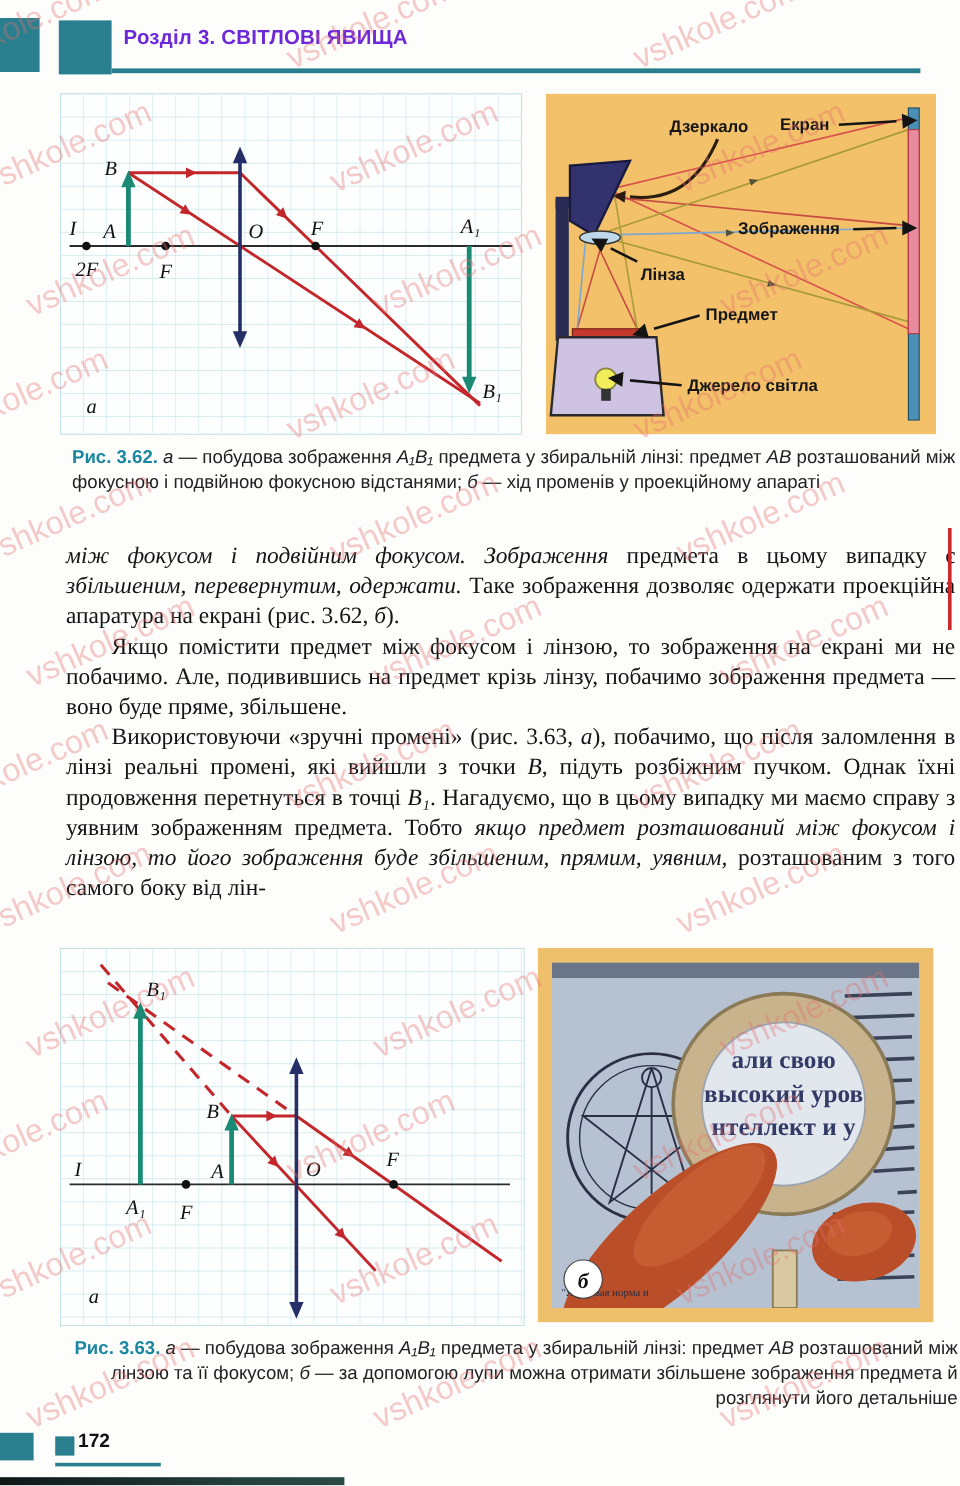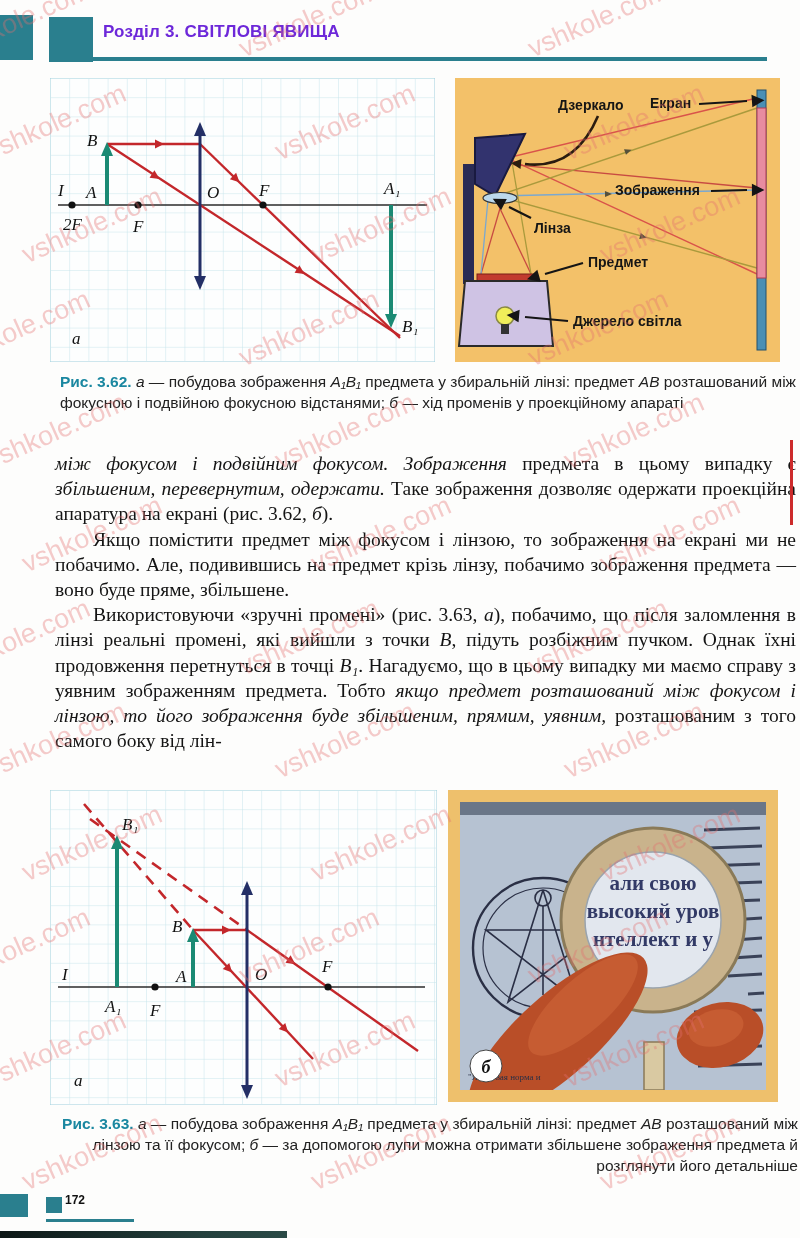--- a/index.html
+++ b/index.html
@@ -14,21 +14,21 @@
   .caption{font-size:15.5px;line-height:21px;color:#222;font-weight:500;width:748px;}
   .caption .fig-no{color:#1a87a0;font-weight:bold;}
   .caption i{font-style:italic;}
   
   #bodytext{left:55px;top:451px;width:741px;font-family:"Liberation Serif",serif;
             font-size:19.5px;line-height:25.2px;color:#141414;text-align:justify;}
   #bodytext p{margin:0;}
   #bodytext p.ind{text-indent:38px;}
   #bodytext i{font-style:italic;margin-top:18px;}
   
-  #pageno{left:65px;top:1193px;font-size:12px;font-weight:bold;color:#111;}
+  #pageno{left:65px;top:1193px;font-size:16px;font-weight:bold;color:#111;}
   #foot-rule{left:46px;top:1219px;width:88px;height:3px;background:#2a7f8e;}
   #foot-bar{left:0;top:1231px;width:287px;height:7px;background:linear-gradient(90deg,#0d1716,#24403d 70%,#2a4a46);}
   
   #wm-layer{left:0;top:0;width:800px;height:1238px;z-index:50;pointer-events:none;overflow:hidden;}
   .wm{position:absolute;transform:rotate(-24deg);font:27px "Liberation Sans",sans-serif;
       color:rgba(228,112,112,0.36);white-space:nowrap;}
   
   #red-edge{left:790px;top:440px;width:3px;height:85px;background:#cc2a2a;}
   svg{display:block;}
   .dlabel{font-family:"Liberation Serif",serif;font-style:italic;font-size:17px;fill:#111;}

